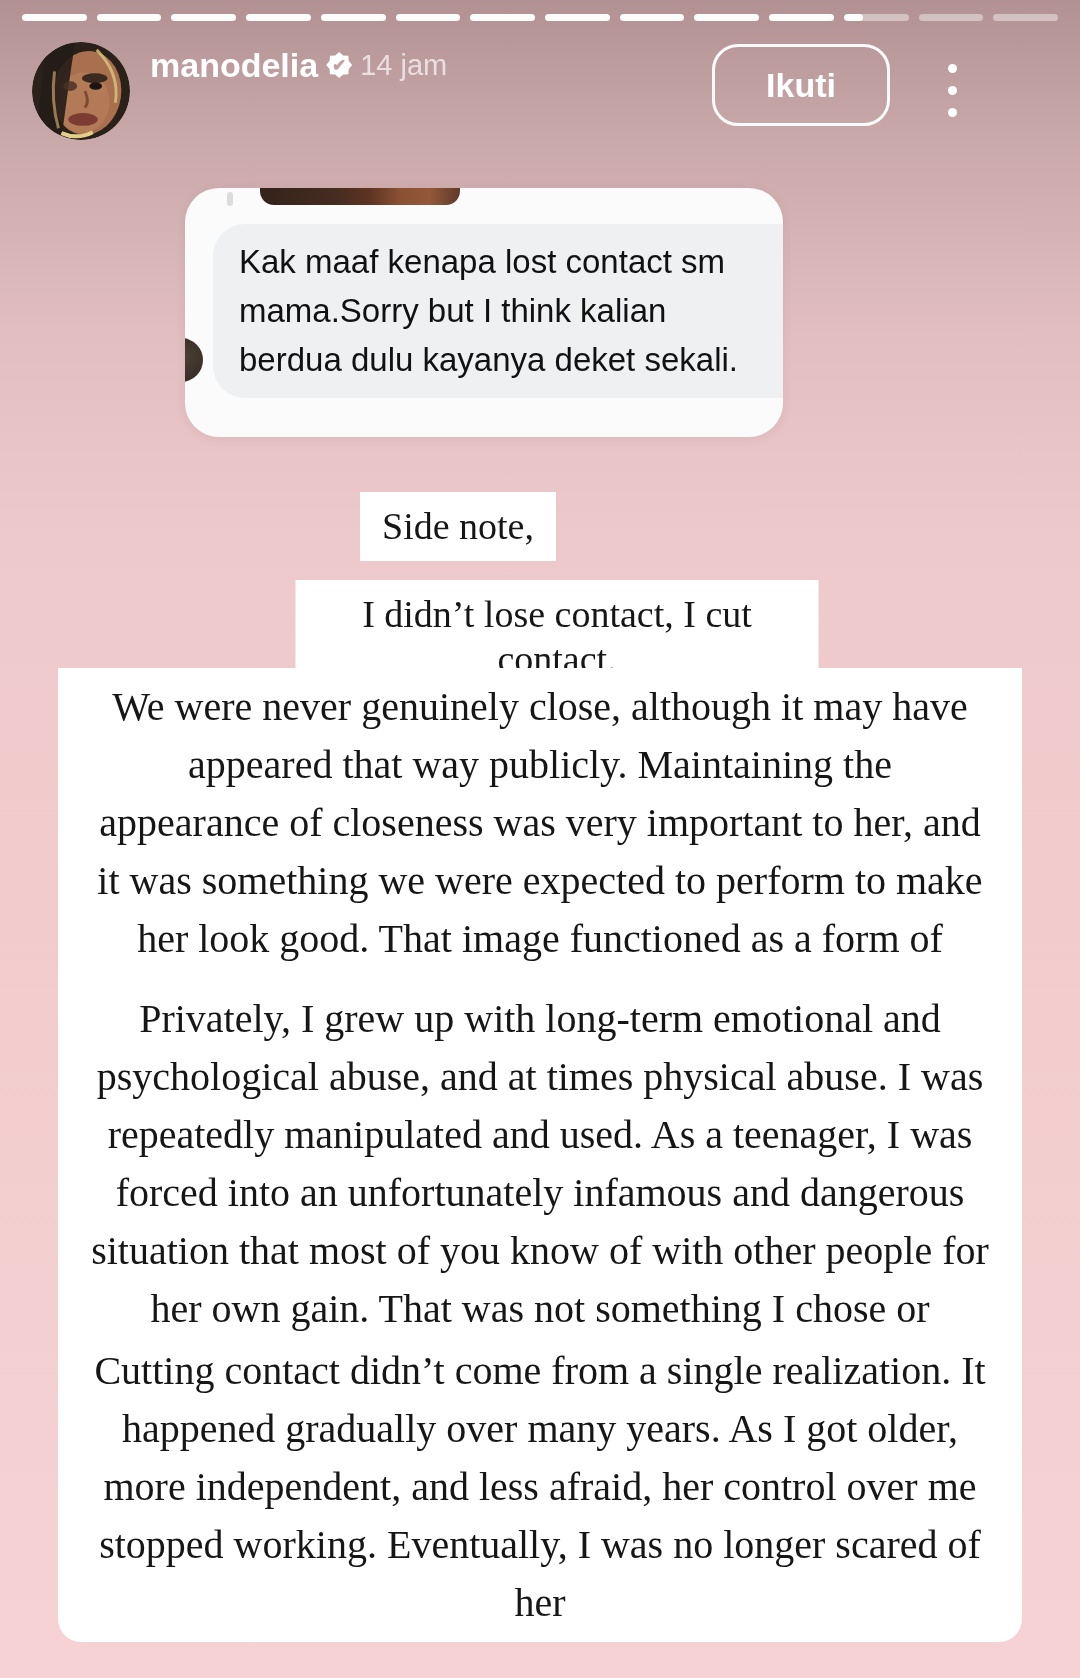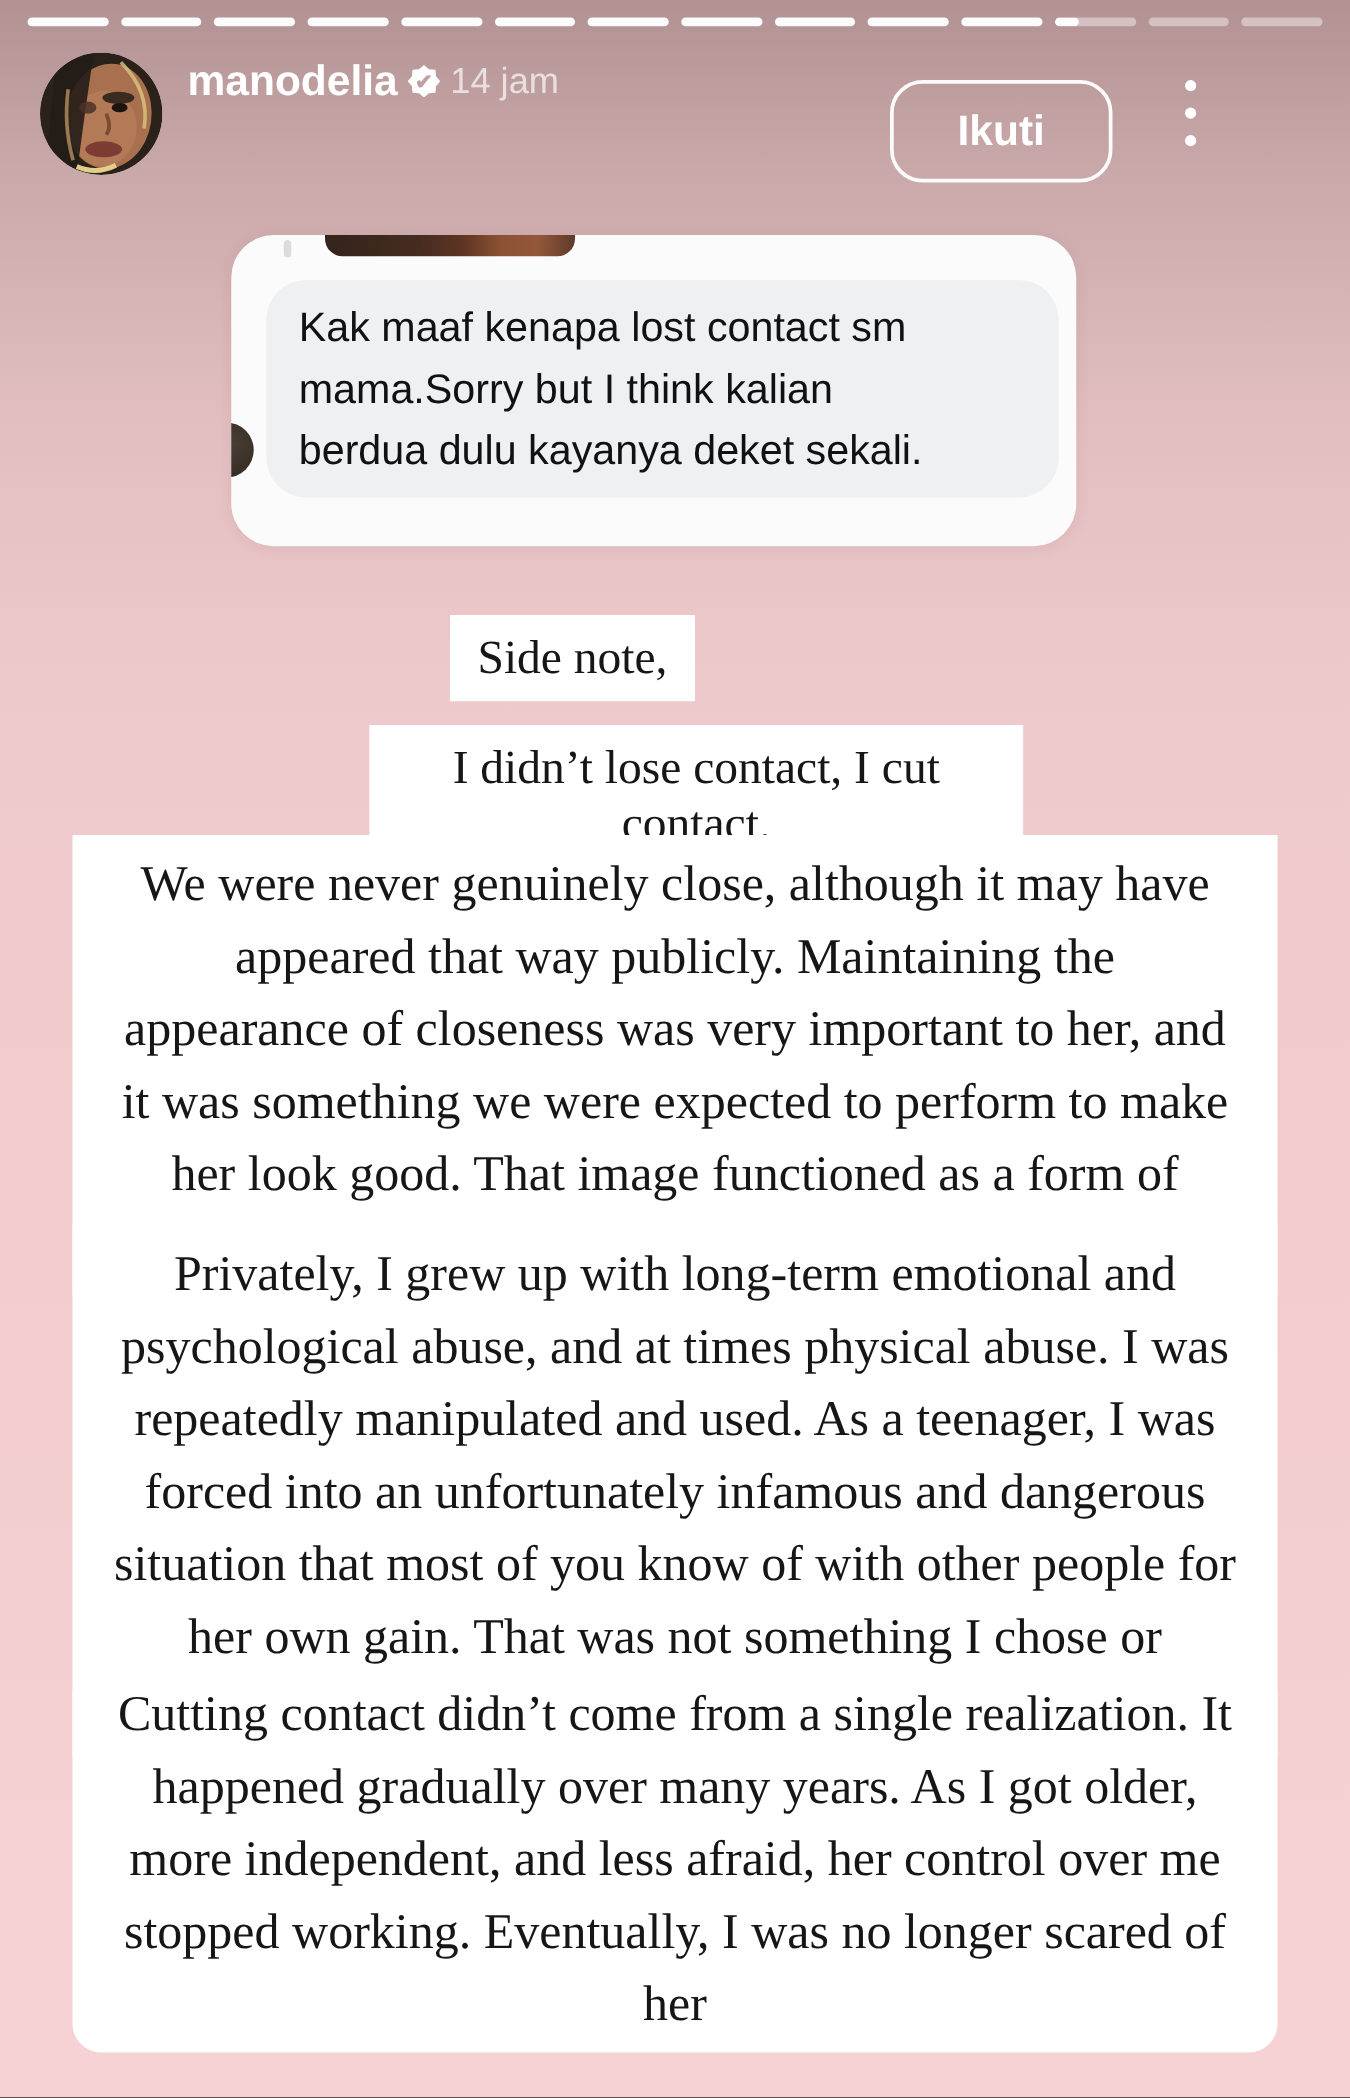--- a/index.html
+++ b/index.html
@@ -32,26 +32,26 @@
   .badge{width:26px;height:26px;background:#fff;display:flex;align-items:center;justify-content:center;
     clip-path:polygon(100% 50%,86.96% 65.31%,85.36% 85.36%,65.31% 86.96%,50% 100%,34.69% 86.96%,14.64% 85.36%,13.04% 65.31%,0% 50%,13.04% 34.69%,14.64% 14.64%,34.69% 13.04%,50% 0%,65.31% 13.04%,85.36% 14.64%,86.96% 34.69%);}
   .badge span{color:#c2a0a2;font-size:17px;font-weight:700;line-height:1;}
   .timestamp{font-size:29px;color:rgba(255,255,255,0.68);line-height:1;}
   .hrow2{position:absolute;left:118px;top:56px;display:flex;align-items:center;gap:12px;cursor:pointer;}
   .trans-label{font-size:31px;font-weight:700;color:#fff;line-height:1;}
 
   .follow-btn{position:absolute;left:712px;top:44px;width:172px;height:76px;
     border:3px solid rgba(255,255,255,0.95);border-radius:26px;
     display:flex;align-items:center;justify-content:center;
-    color:#fff;font-size:34px;font-weight:600;cursor:pointer;background:transparent;margin-top:20px;}
+    color:#fff;font-size:34px;font-weight:600;cursor:pointer;background:transparent;}
   .kebab{position:absolute;left:944px;top:60px;display:flex;flex-direction:column;gap:13px;cursor:pointer;padding:4px;}
   .kebab i{width:9px;height:9px;border-radius:50%;background:#fff;}
 
   
-  .dm-card{position:absolute;left:185px;top:188px;width:676px;height:249px;
+  .dm-card{position:absolute;left:185px;top:188px;width:598px;height:249px;
     background:#fbfbfc;border-radius:34px;overflow:hidden;
     box-shadow:0 2px 10px rgba(120,80,80,0.10);}
   .dm-photo-strip{position:absolute;left:75px;top:0;width:200px;height:17px;
     border-radius:0 0 14px 14px;
     background:linear-gradient(90deg,#33231b 0%,#462c20 38%,#5e3423 55%,#8a5133 70%,#93583a 85%,#5f3a2a 100%);}
   .dm-scroll-pill{position:absolute;left:42px;top:4px;width:6px;height:14px;border-radius:3px;background:#dcdcdc;}
   .dm-avatar-sliver{position:absolute;left:-26px;top:150px;width:44px;height:44px;border-radius:50%;
     background:radial-gradient(circle at 60% 40%,#4a3e33,#2c251f);}
   .dm-bubble{position:absolute;left:28px;top:36px;width:634px;height:174px;border-radius:32px;
     background:var(--bubble-bg,#eef0f2);}

